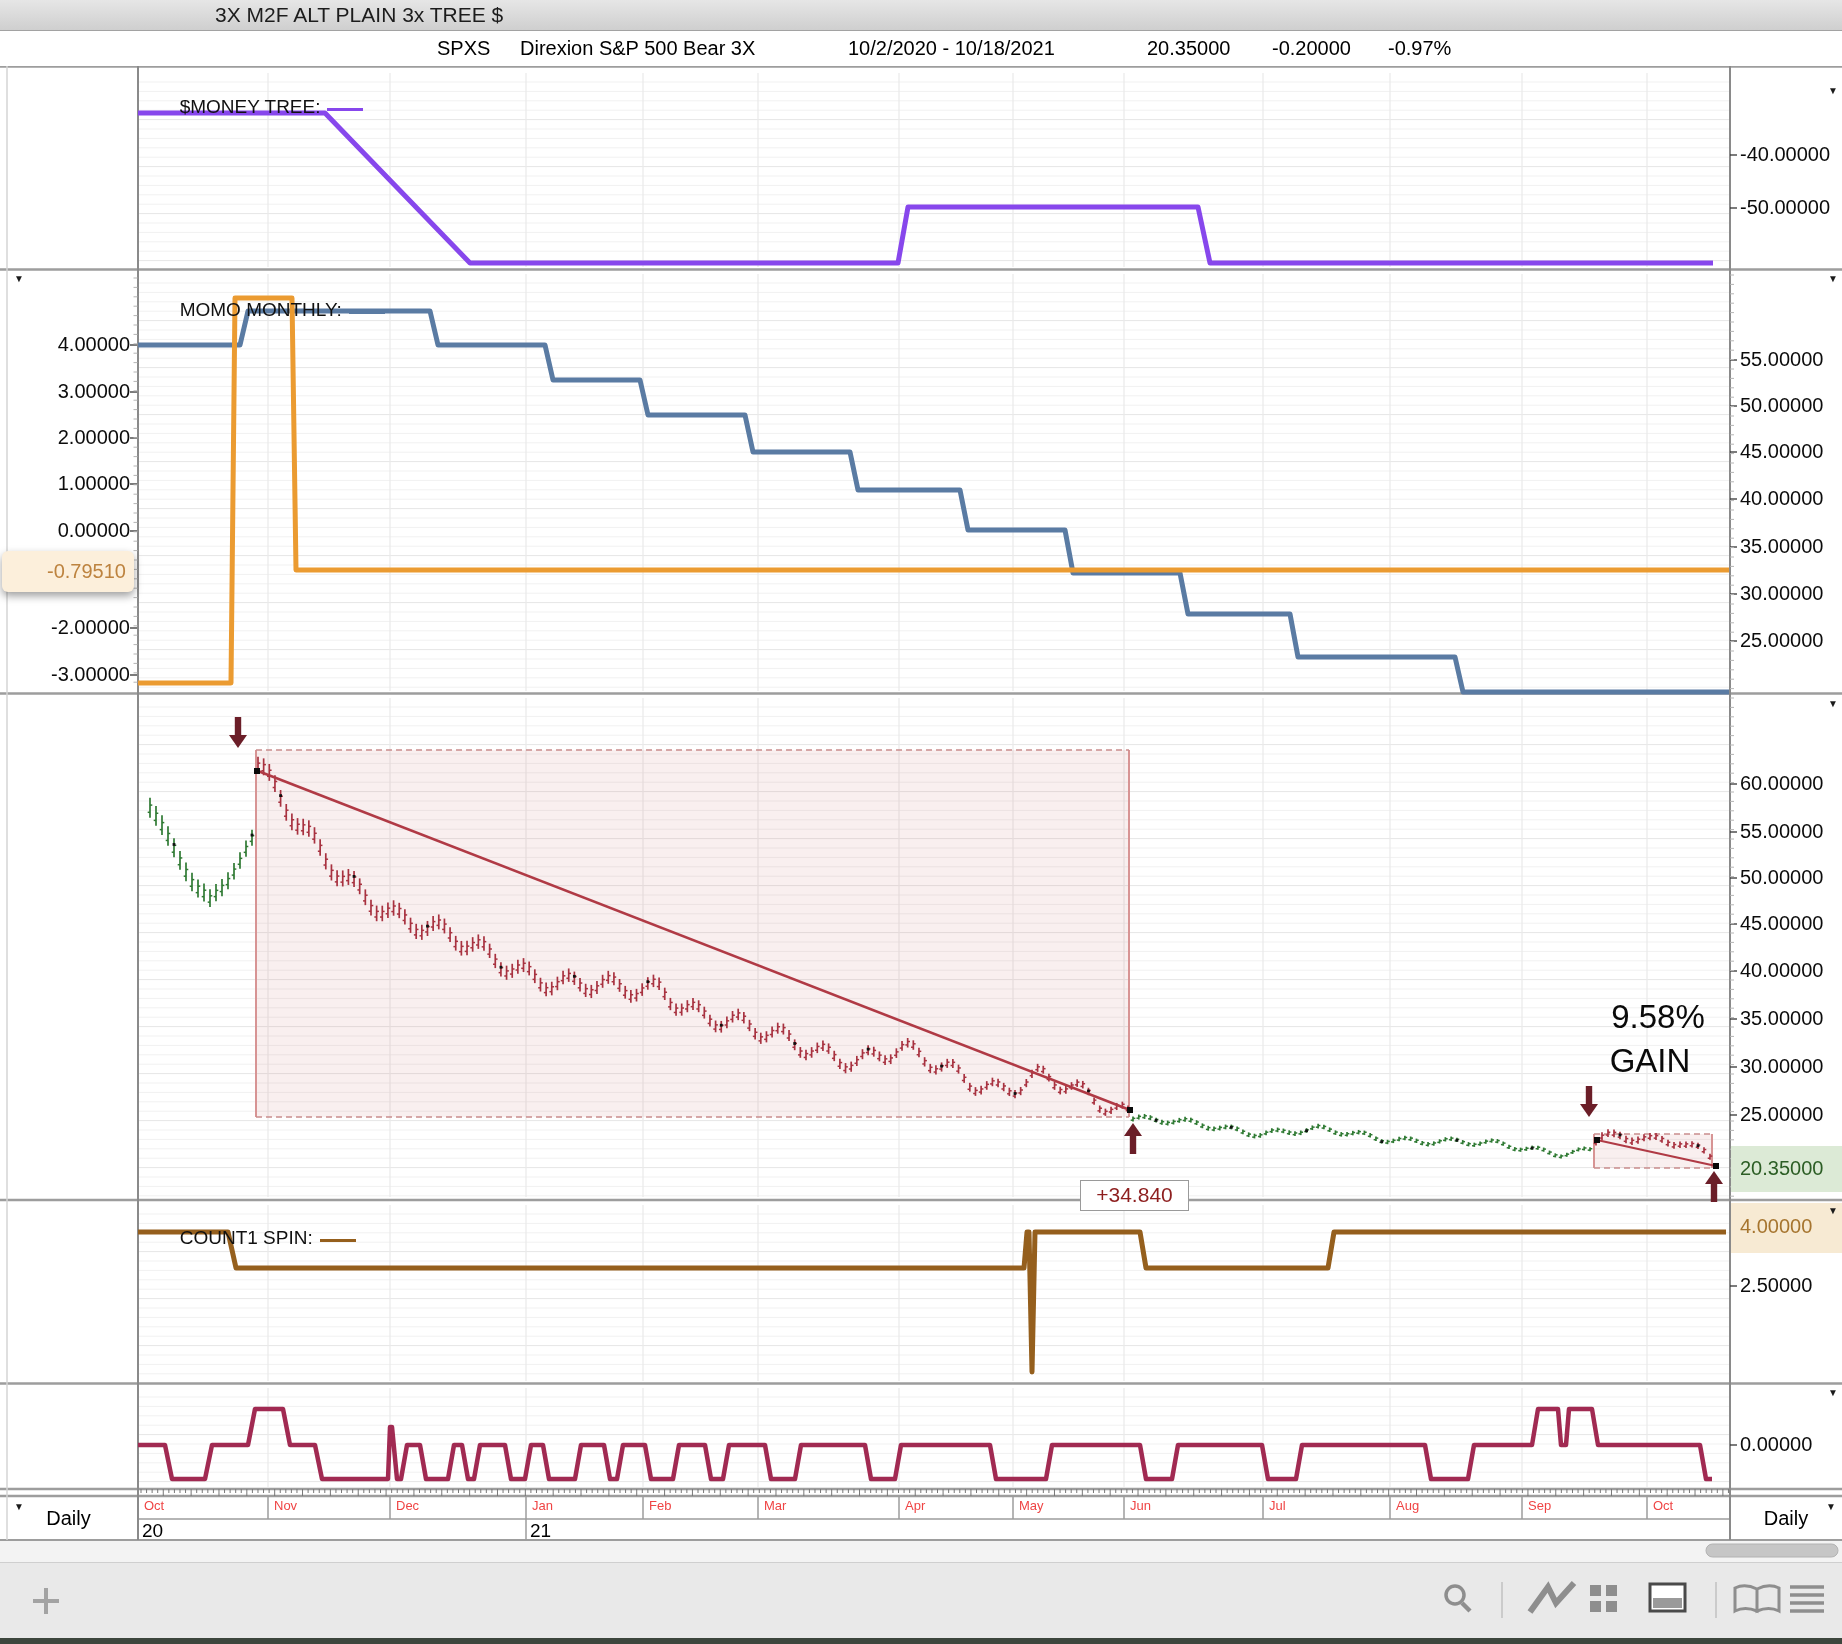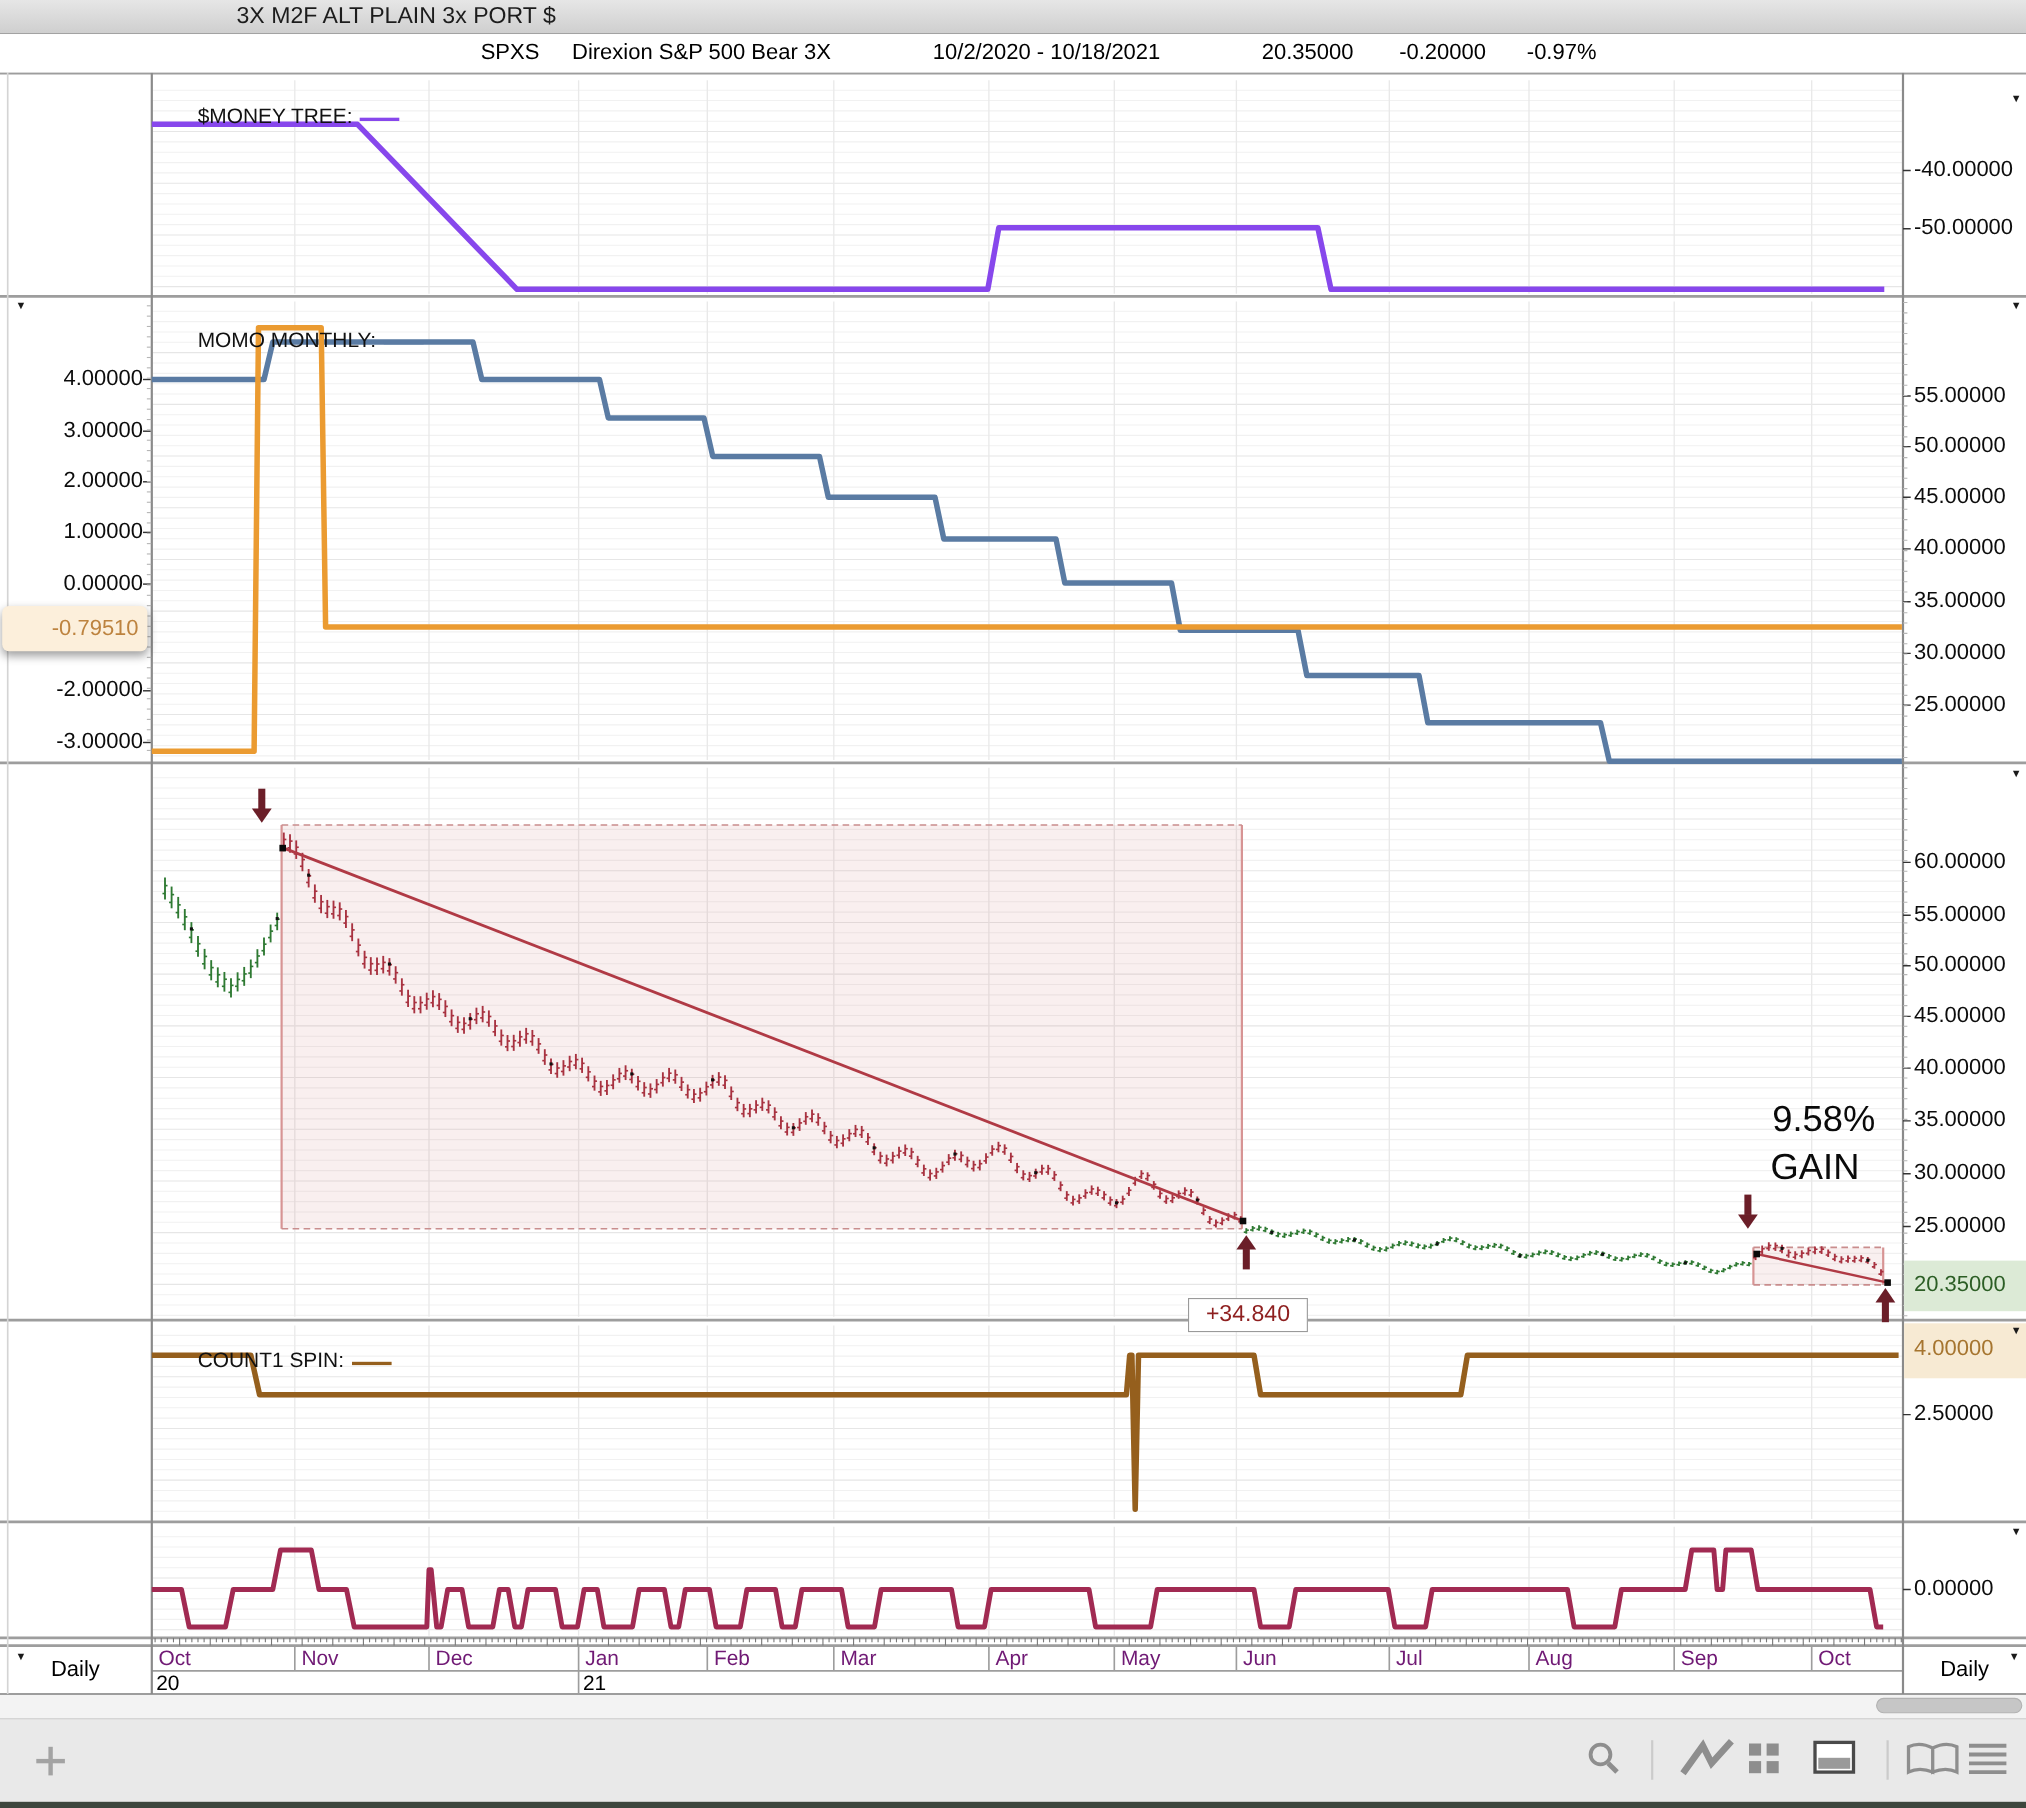--- a/index.html
+++ b/index.html
@@ -7,21 +7,21 @@
        font-family:"Liberation Sans",sans-serif;-webkit-font-smoothing:antialiased;}
   .titlebar{position:absolute;left:0;top:0;width:1842px;height:30px;z-index:3;
     background:linear-gradient(#e6e6e6,#cfcfcf);border-bottom:1px solid #a2a2a2;}
   .titlebar span{position:absolute;left:215px;top:3px;font-size:21px;color:#1c1c1c;}
   .header{position:absolute;left:0;top:31px;width:1842px;height:35px;background:#fff;z-index:3;}
   .header span{position:absolute;top:6px;font-size:20px;color:#000;white-space:pre;}
   #chart{position:absolute;left:0;top:0;z-index:1;}
   #labels{position:absolute;left:0;top:0;width:1842px;height:1644px;z-index:2;pointer-events:none;}
   .axlab{position:absolute;font-size:20px;color:#0c0c0c;white-space:pre;}
   .axlab.l{width:130px;text-align:right;}
-  .mon{position:absolute;top:1498px;font-size:19px;color:#701a75;}
+  .mon{position:absolute;top:1498px;font-size:13px;color:#ef4444;}
   .yr{position:absolute;top:1520px;font-size:19px;color:#000;}
   .plabel{position:absolute;font-size:19px;color:#111;white-space:pre;}
   .sw{display:inline-block;width:36px;height:3px;margin-left:7px;margin-bottom:2px;}
   .tri{position:absolute;font-size:10px;color:#1a1a1a;line-height:10px;}
   .hl{position:absolute;box-sizing:border-box;}
   .momo-cur{left:2px;top:551px;width:132px;height:41px;background:#fcefdb;border-radius:6px;
     box-shadow:0 4px 9px rgba(0,0,0,.38);color:#bd833f;font-size:20px;text-align:right;padding:9px 8px 0 0;}
   .price-cur{left:1731px;top:1146px;width:111px;height:46px;background:#dcead6;color:#2c5e25;
     font-size:20px;padding:11px 0 0 9px;}
   .count-cur{left:1731px;top:1203px;width:111px;height:50px;background:#f7ead3;color:#a6752f;
@@ -39,21 +39,21 @@
 </head>
 <body>
 
 <div id="app">
 
   <div class="scrollstrip"></div>
   <div class="toolbar"></div>
   <div class="footer"></div>
 
   <div class="titlebar">
-    <span>3X M2F ALT PLAIN 3x PORT $</span>
+    <span>3X M2F ALT PLAIN 3x TREE $</span>
   </div>
 
   <div class="header">
     <span style="left:437px">SPXS</span>
     <span style="left:520px">Direxion S&amp;P 500 Bear 3X</span>
     <span style="left:848px">10/2/2020 - 10/18/2021</span>
     <span style="left:1147px">20.35000</span>
     <span style="left:1272px">-0.20000</span>
     <span style="left:1388px">-0.97%</span>
   </div>

